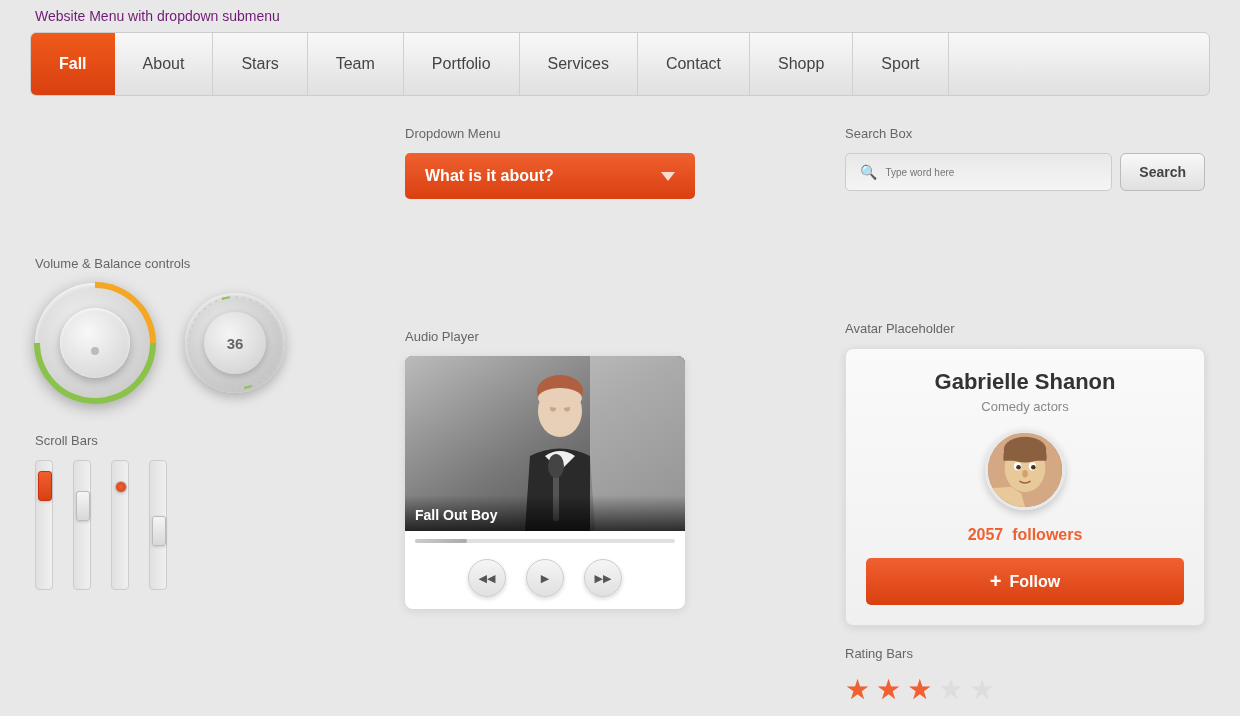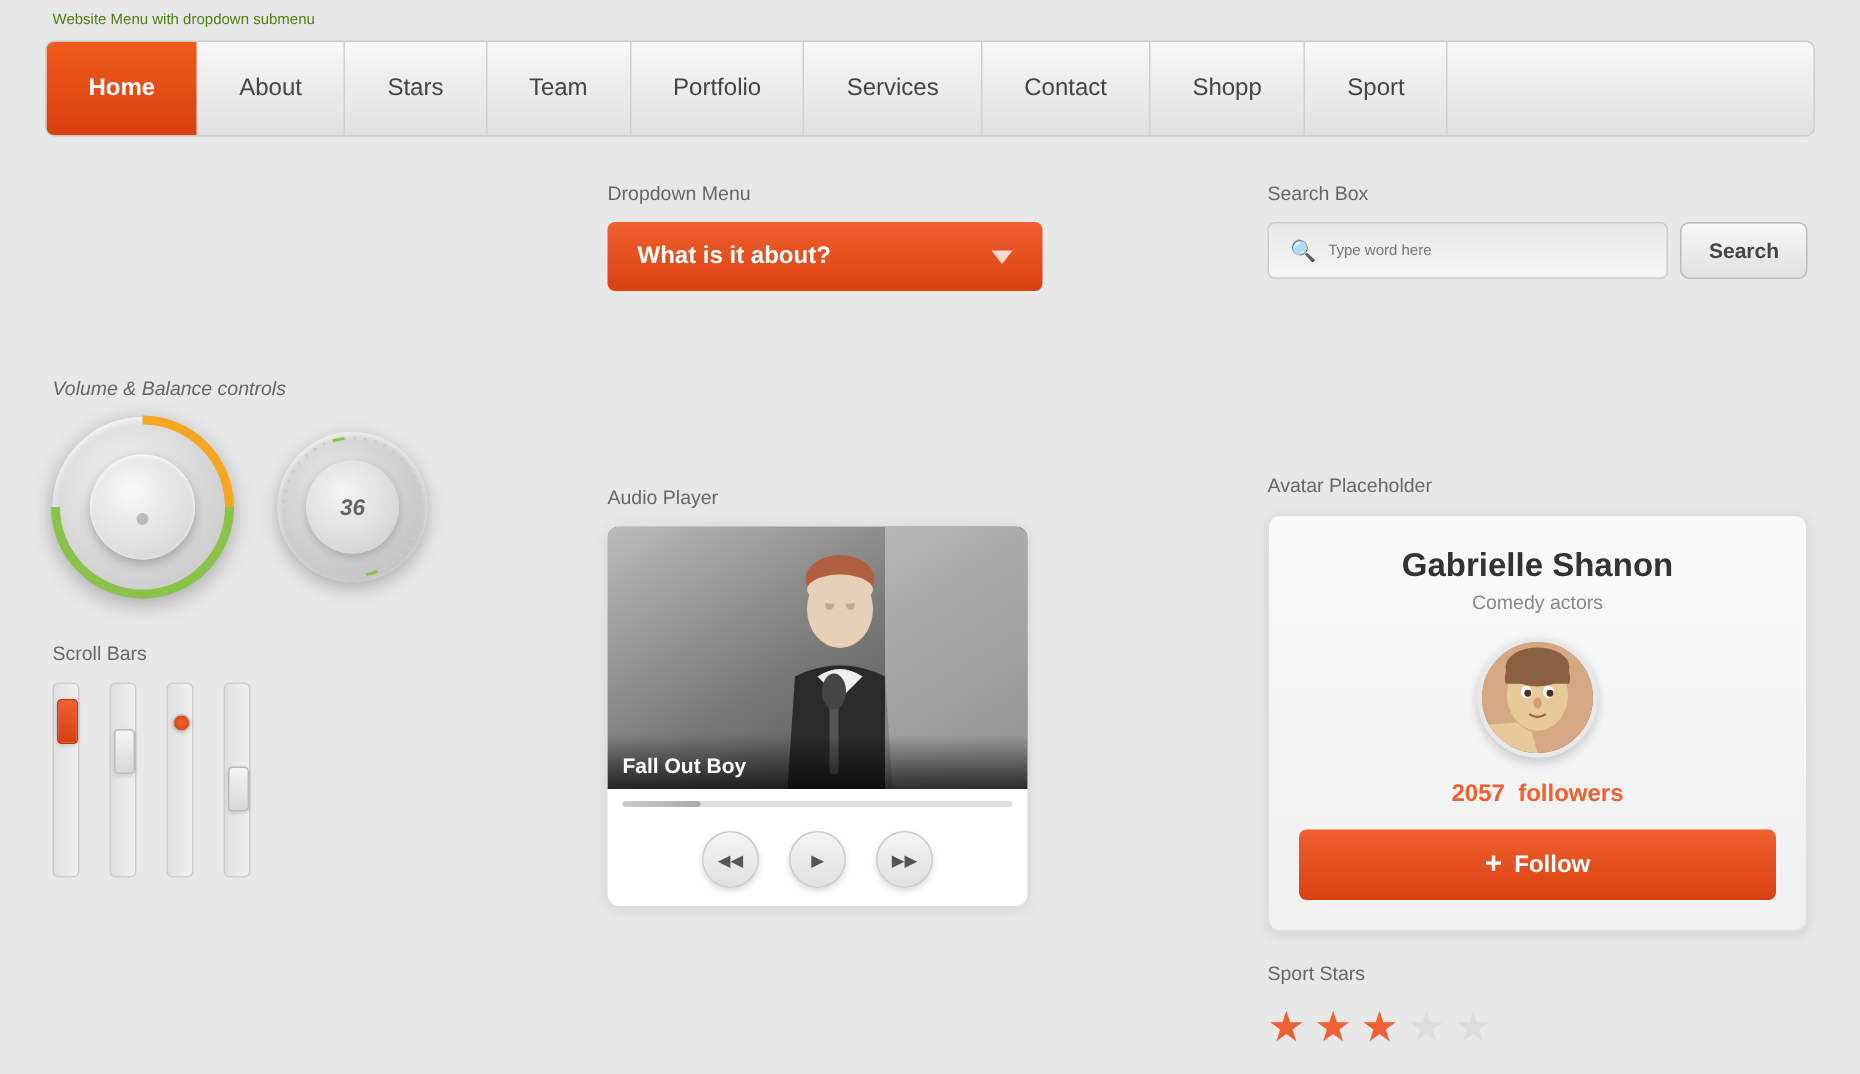--- a/index.html
+++ b/index.html
@@ -6,22 +6,22 @@
     body {
       background: #e8e8e8;
       font-family: Arial, Helvetica, sans-serif;
       font-size: 14px;
       color: #333;
       min-height: 716px;
       width: 1240px;
     }
 
     .page-label {
-      color: #4d7c0f;
-      font-size: 10px;
+      color: #701a75;
+      font-size: 14px;
       padding: 8px 35px;
     }
 
     
     .nav-bar {
       background: linear-gradient(to bottom, #f8f8f8, #e0e0e0);
       border: 1px solid #ccc;
       border-radius: 6px;
       margin: 0 30px 20px 30px;
       display: flex;
@@ -116,21 +116,21 @@
       border: 1px solid #bbb;
       border-radius: 6px;
       padding: 10px 18px;
       cursor: pointer;
       font-size: 14px;
       color: #444;
       font-weight: bold;
     }
 
     
-    .volume-section { margin-bottom: 30px; font-style: italic; }
+    .volume-section { margin-bottom: 30px; }
     .knob-row { display: flex; gap: 30px; align-items: center; margin-top: 10px; }
 
     .knob-volume {
       width: 120px;
       height: 120px;
       border-radius: 50%;
       background: radial-gradient(circle at 40% 35%, #f0f0f0, #c0c0c0);
       box-shadow: 0 4px 15px rgba(0,0,0,0.3), inset 0 2px 4px rgba(255,255,255,0.8);
       position: relative;
       display: flex;
@@ -347,21 +347,21 @@
     }
     .silhouette svg { width: 100%; height: 100%; }
 
   </style>
 </head>
 <body>
 
 <div class="page-label">Website Menu with dropdown submenu</div>
 
 <nav class="nav-bar">
-  <div class="nav-item active">Home</div>
+  <div class="nav-item active">Fall</div>
   <div class="nav-item">About</div>
   <div class="nav-item">Stars</div>
   <div class="nav-item">Team</div>
   <div class="nav-item">Portfolio</div>
   <div class="nav-item">Services</div>
   <div class="nav-item">Contact</div>
   <div class="nav-item">Shopp</div>
   <div class="nav-item">Sport</div>
 </nav>
 
@@ -543,21 +543,21 @@
           &nbsp;<span>followers</span>
         </div>
         <button class="follow-btn">
           <span class="follow-plus">+</span>
           <span>Follow</span>
         </button>
       </div>
     </div>
 
     <div class="rating-section" style="margin-top: 20px;">
-      <div class="section-label">Sport Stars</div>
+      <div class="section-label">Rating Bars</div>
       <div class="stars-row">
         <span class="star filled">★</span>
         <span class="star filled">★</span>
         <span class="star filled">★</span>
         <span class="star">★</span>
         <span class="star">★</span>
       </div>
     </div>
 
   </div>

